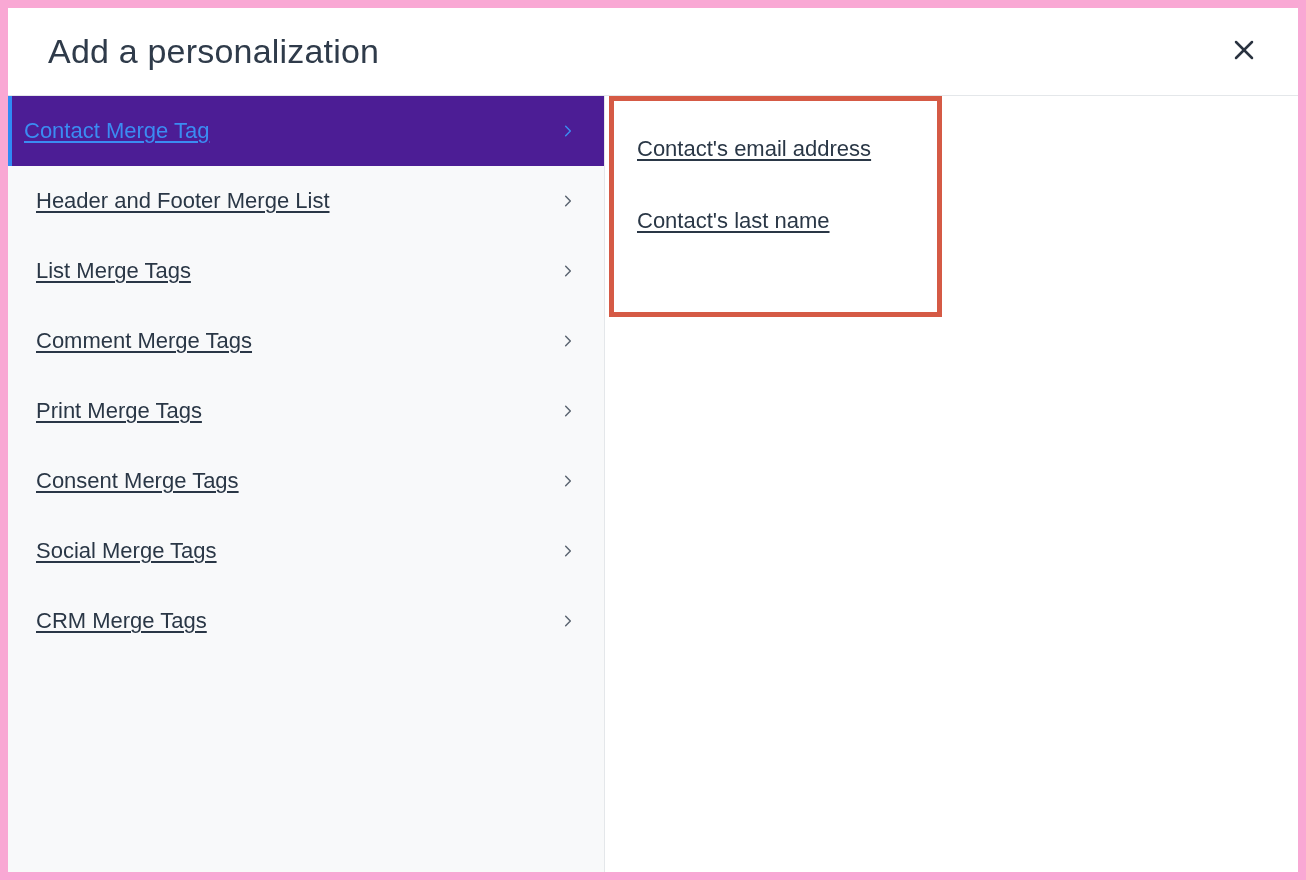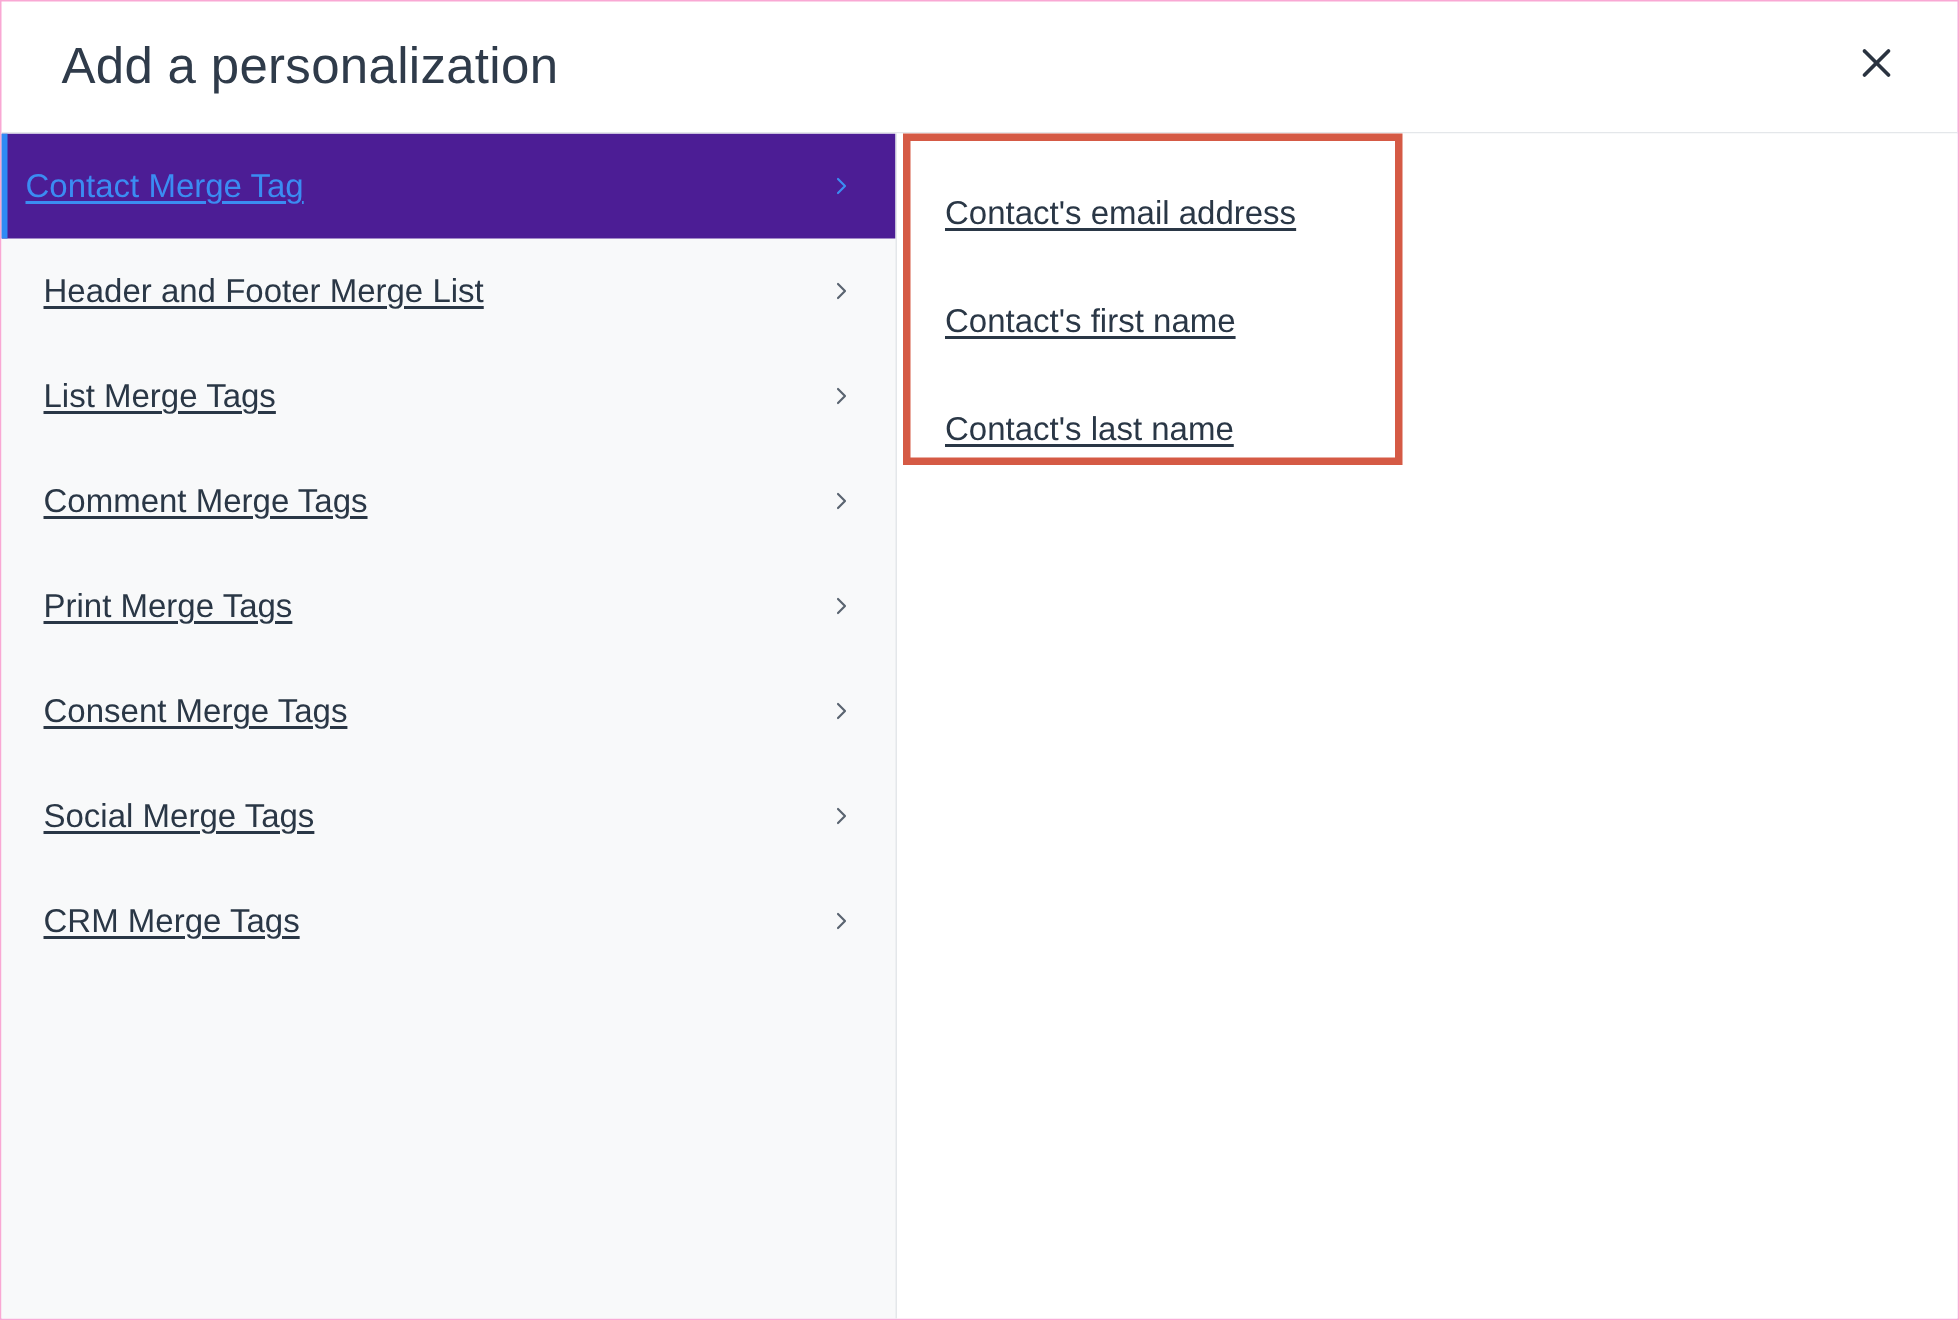--- a/index.html
+++ b/index.html
@@ -10,21 +10,21 @@
     font-family: -apple-system, BlinkMacSystemFont, "Segoe UI", Helvetica, Arial, sans-serif;
     background: #fff;
     color: #2a3746;
     box-sizing: border-box;
   }
   *, *::before, *::after { box-sizing: inherit; }
 
   .window {
     width: 1306px;
     height: 880px;
-    border: 1px solid #f9a8d4;
+    border: 8px solid #f9a8d4;
     background: #ffffff;
     display: flex;
     flex-direction: column;
   }
 
   .header {
     display: flex;
     align-items: center;
     justify-content: space-between;
     padding: 24px 36px 24px 40px;
@@ -219,20 +219,19 @@
               </svg>
             </span>
           </div>
         </div>
     </div>
 
     <div class="right-col">
       <div class="highlight-box"></div>
       <div class="opt-list" id="opt-list">
           <div class="opt-item">Contact's email address</div>
-          <div class="opt-item">Contact's first name</div>
           <div class="opt-item">Contact's last name</div>
         </div>
     </div>
 
   </div>
 
 </div>
 
 </body></html>

